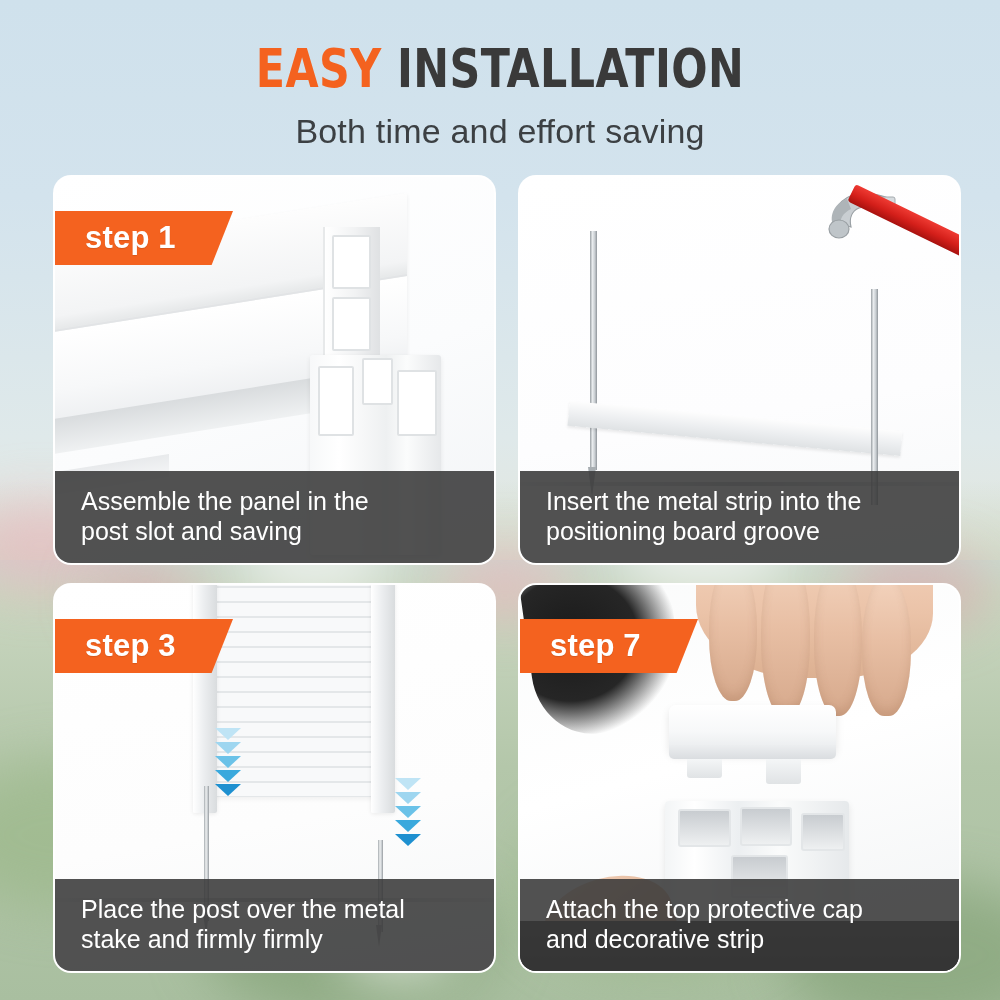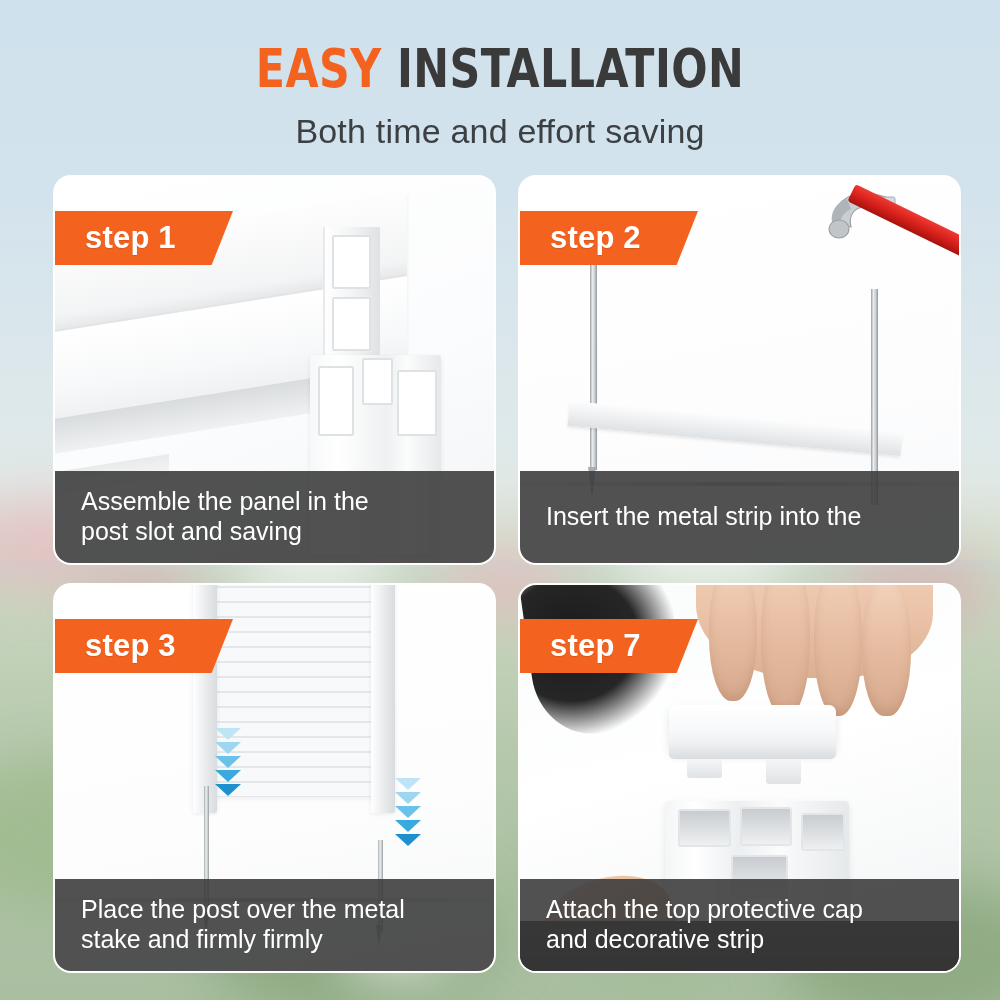--- a/index.html
+++ b/index.html
@@ -318,24 +318,24 @@
         <svg width="86" height="52" viewBox="0 0 86 52">
           <path d="M10 34 C6 22, 16 8, 32 5 C44 3, 56 6, 66 10 L62 22 C52 18, 42 16, 34 19 C27 22, 24 29, 26 38 Z" fill="#c9ced2" stroke="#9aa0a4" stroke-width="1.2"></path>
           <path d="M8 36 C4 26, 10 14, 22 10 L26 20 C18 24, 14 30, 16 38 Z" fill="#aeb4b8"></path>
           <ellipse cx="14" cy="40" rx="10" ry="9" fill="#bfc5c9" stroke="#9aa0a4" stroke-width="1.2"></ellipse>
           <rect x="52" y="8" width="18" height="16" rx="2" fill="#d7dcdf" stroke="#a6acb0" stroke-width="1"></rect>
         </svg>
       </div>
       <div class="s2-handle"></div>
       <div class="s2-floor"></div>
     </div>
-    <div class="badge">step 2</div>
     <div class="caption">
       <div>
         <span>Insert the metal strip into the</span>
+        <span>positioning board groove</span>
       </div>
     </div>
   </div>
 
   <div class="card">
     <div class="photo">
       <div class="s3-bg"></div>
       <div class="s3-panel"></div>
       <div class="s3-post" style="left:31.5%;"></div>
       <div class="s3-post" style="left:72%;"></div>

